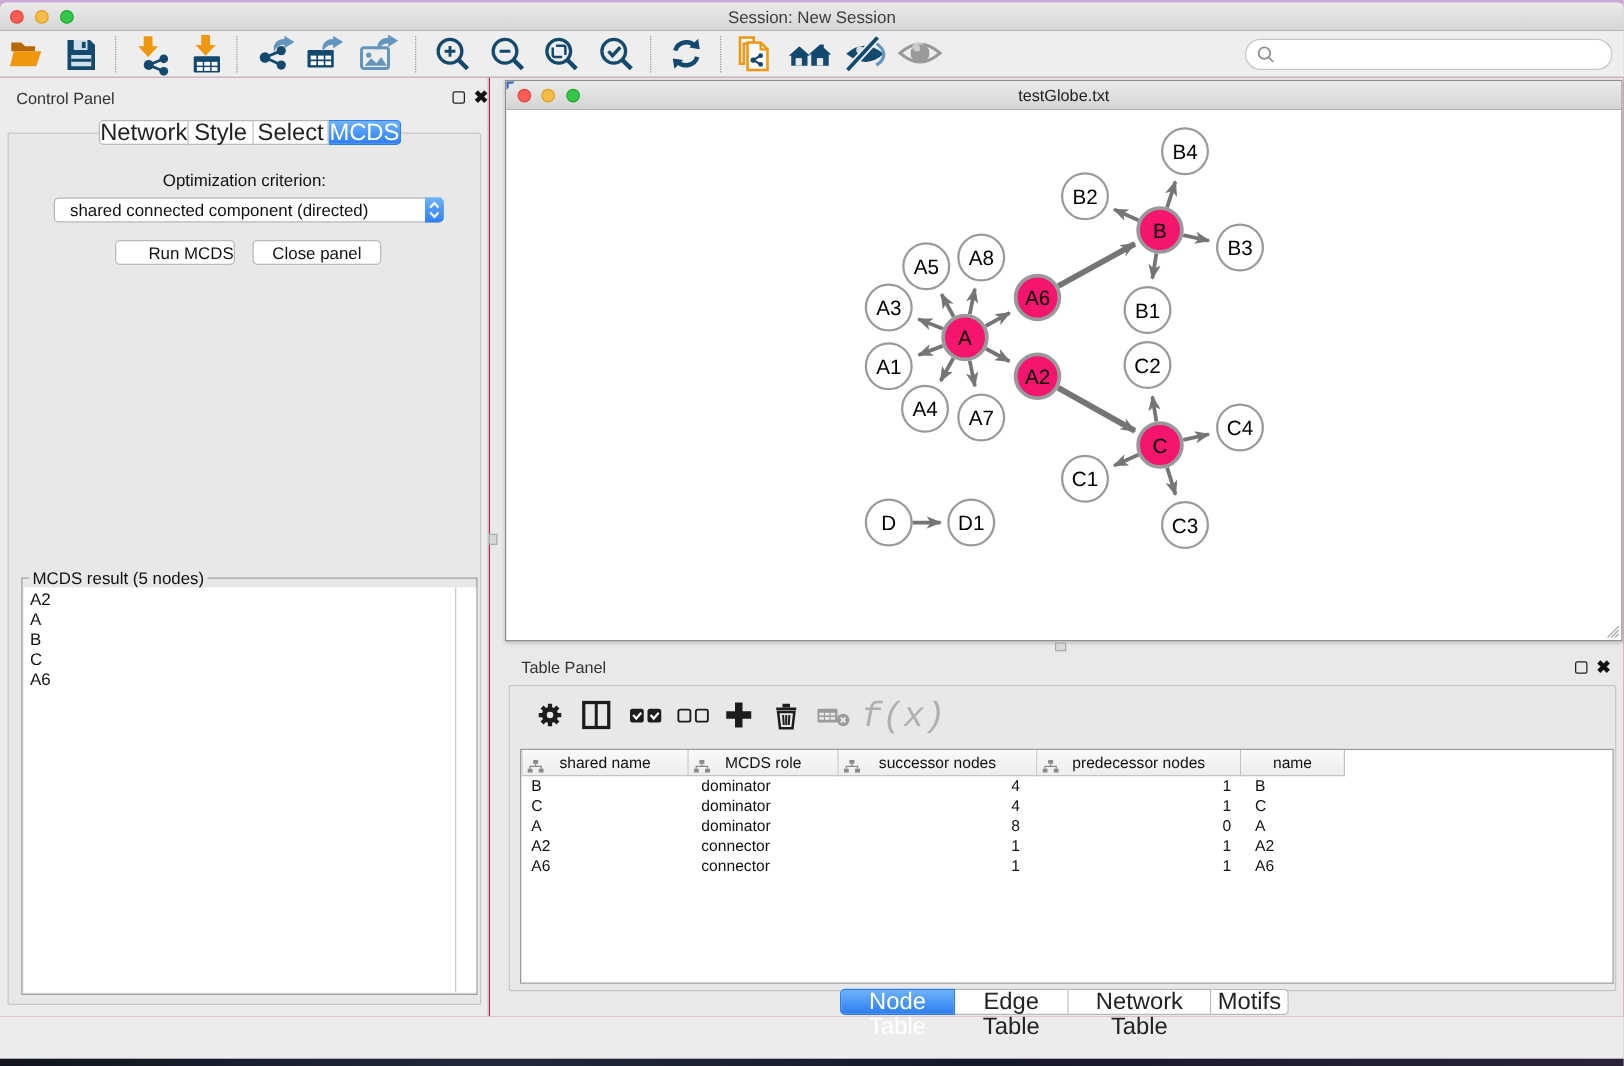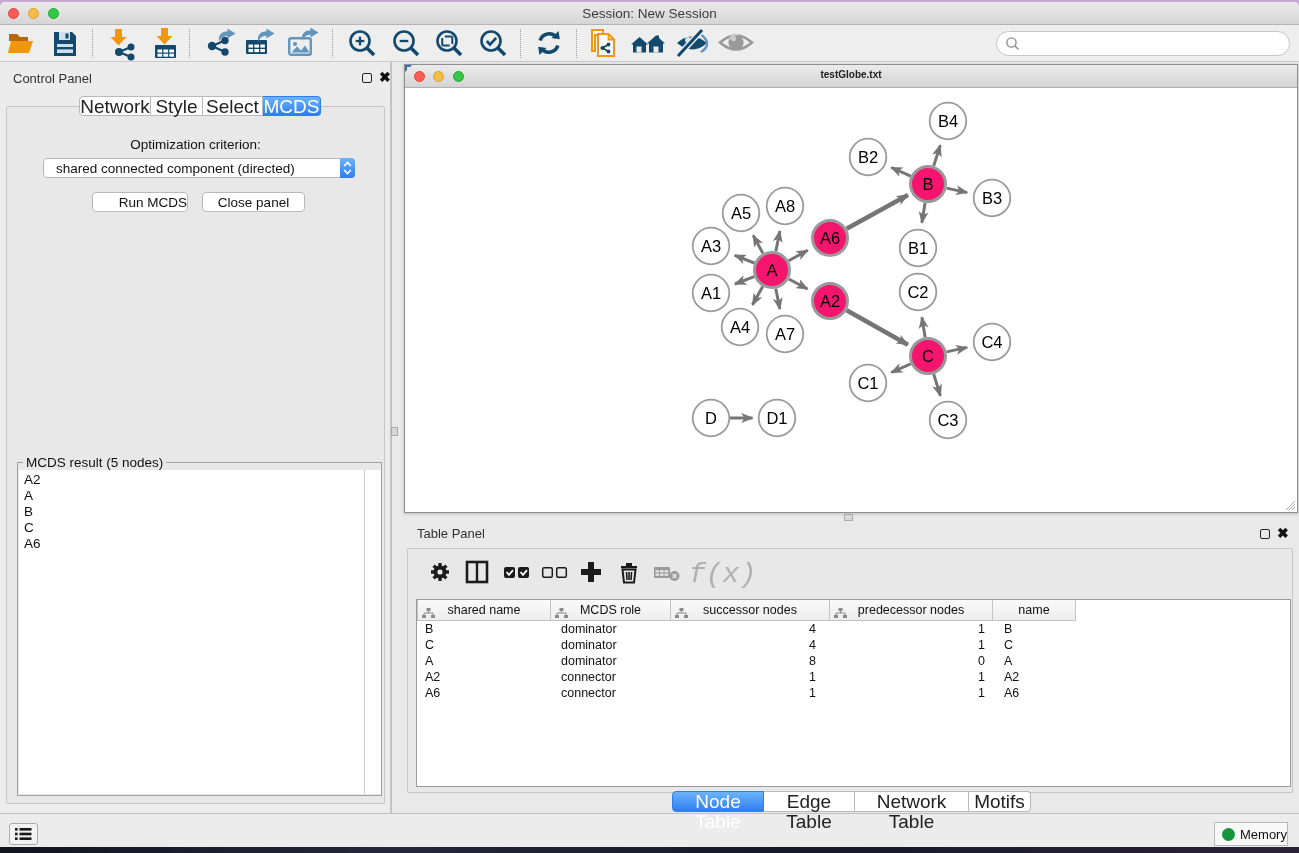--- a/index.html
+++ b/index.html
@@ -10,21 +10,21 @@
 #titlebar { position:absolute; left:0; top:0; width:100%; height:23px; background:linear-gradient(#ebebeb,#d5d5d5); border-radius:5px 5px 0 0; border-bottom:1px solid #b4b4b4; }
 .tl { position:absolute; top:6px; width:11px; height:11px; border-radius:50%; }
 #titlebar .t1 { left:8px; background:#fc5b57; border:0.5px solid #e2463f; }
 #titlebar .t2 { left:28px; background:#f5bd45; border:0.5px solid #dfa023; }
 #titlebar .t3 { left:48px; background:#36c64d; border:0.5px solid #1bab29; }
 #titlebar .title { position:absolute; top:4px; left:0; width:100%; text-align:center; font-size:13.5px; color:#3c3c3c; }
 #toolbar { position:absolute; left:0; top:23px; width:100%; height:37px; background:#eeeeee; border-bottom:1px solid #c9c9c9; }
 .sep { position:absolute; top:4px; height:29px; width:0; border-left:1px dotted #999; }
 .ticon { position:absolute; top:2px; }
 #searchbox { position:absolute; left:996px; top:6px; width:294px; height:25px; background:#fff; border:1px solid #c6c6c6; border-radius:13px; }
-#main { position:absolute; left:0; top:60px; width:100%; height:751px; background:#c4b5fd; }
+#main { position:absolute; left:0; top:60px; width:100%; height:751px; background:#be185d; }
 #cpanel { position:absolute; left:0; top:0; width:391px; height:751px; background:#ececec; border-right:1px solid #c4c4c4; }
 #cpanel .hdr { position:absolute; left:13px; top:9px; font-size:13px; color:#333; }
 .winbtns { position:absolute; top:10px; width:40px; height:14px; }
 .winbtns .fbtn { position:absolute; left:0; top:1px; }
 .winbtns .xbtn { position:absolute; left:17px; top:0; margin-left:0; }
 .fbtn { display:inline-block; width:10px; height:10px; border:1.5px solid #222; border-radius:2px; vertical-align:middle; }
 .xbtn { display:inline-block; margin-left:9px; font-size:14px; font-weight:bold; color:#111; vertical-align:middle; line-height:10px; }
 #cp-outer { position:absolute; left:6px; top:44px; width:379px; height:698px; background:#e8e8e8; border:1px solid #c6c6c6; border-radius:2px; }
 #cp-tabs { position:absolute; left:79px; top:34px; height:20px; display:flex; z-index:5; }
 .tabseg { height:20px; line-height:19px; font-size:19px; color:#222; background:#fff; border:1px solid #b9b9b9; border-left:none; padding:0 14px; text-align:center; }
@@ -209,21 +209,21 @@
     </div>
     <div id="mdi" style="position:absolute;left:392px;top:0;width:907px;height:751px;background:#e9e9e9;">
       <div id="gwin" style="position:absolute;left:12px;top:2px;width:894px;height:449px;background:#fff;border:1px solid #8f8f8f;box-shadow:0 1px 3px rgba(0,0,0,0.2);">
         <svg width="7" height="7" viewBox="0 0 7 7" style="position:absolute;left:0;top:0;z-index:3">
             <path d="M0,0 h7 l-2,2 h-3 v3 l-2,2 z" fill="#3a6cc0"></path>
           </svg>
         <div style="position:absolute;left:0;top:0;width:100%;height:23px;background:linear-gradient(#ebebeb,#d4d4d4);border-bottom:1px solid #b0b0b0;">
           <div class="tl" style="left:9px;top:6px;background:#fc5b57;border:0.5px solid #e2463f"></div>
           <div class="tl" style="left:28px;top:6px;background:#f5bd45;border:0.5px solid #dfa023"></div>
           <div class="tl" style="left:48px;top:6px;background:#36c64d;border:0.5px solid #1bab29"></div>
-          <div style="position:absolute;top:4px;width:100%;text-align:center;font-size:10px;color:#222;font-weight:bold;">testGlobe.txt</div>
+          <div style="position:absolute;top:4px;width:100%;text-align:center;font-size:13px;color:#222;font-weight:normal;">testGlobe.txt</div>
         </div>
         <div id="graph" style="position:absolute;left:0;top:24px;width:892px;height:424px;">
             <svg width="893" height="425" viewBox="0 0 893 425" style="position:absolute;left:0;top:0">
 <defs>
                 <marker id="arw" viewBox="0 0 10 8" refX="9" refY="4" markerWidth="12.5" markerHeight="10" markerUnits="userSpaceOnUse" orient="auto-start-reverse">
                   <path d="M0,0 L10,4 L0,8 L2.6,4 Z" fill="#757575"></path>
                 </marker>
               </defs>
 <line x1="349.2" y1="187.7" x2="329.9" y2="195.0" stroke="#757575" stroke-width="3.0" marker-end="url(#arw)"></line>
 <line x1="383.8" y1="190.0" x2="402.5" y2="200.0" stroke="#757575" stroke-width="3.0" marker-end="url(#arw)"></line>
@@ -427,32 +427,14 @@
         </div>
         <div id="tp-tabs" style="position:absolute;left:268px;top:269px;height:21px;display:flex;z-index:5;">
           <div class="tabseg sel first" style="height:21px;line-height:20px;width:92px;padding:0">Node Table</div>
           <div class="tabseg" style="height:21px;line-height:20px;width:91px;padding:0">Edge Table</div>
           <div class="tabseg" style="height:21px;line-height:20px;width:114px;padding:0">Network Table</div>
           <div class="tabseg last" style="height:21px;line-height:20px;width:62px;padding:0">Motifs</div>
         </div>
       </div>
     </div>
   </div>
-  <div id="statusbar" style="position:absolute;left:0;top:811px;width:100%;height:34px;background:#ececec;border-top:1px solid #c0c0c0;">
-    <div style="position:absolute;left:9px;top:9px;width:29px;height:22px;background:#f2f2f2;border:1px solid #ababab;border-radius:3px;">
-      <svg width="17" height="14" viewBox="0 0 17 14" style="position:absolute;left:5px;top:3px">
-          <g fill="#1a1a1a">
-            <rect x="0" y="1" width="2.6" height="2.6"></rect>
-            <rect x="4.5" y="1" width="12" height="2.6"></rect>
-            <rect x="0" y="5.7" width="2.6" height="2.6"></rect>
-            <rect x="4.5" y="5.7" width="12" height="2.6"></rect>
-            <rect x="0" y="10.4" width="2.6" height="2.6"></rect>
-            <rect x="4.5" y="10.4" width="12" height="2.6"></rect>
-          </g>
-        </svg>
-    </div>
-    <div style="position:absolute;left:1214px;top:8px;width:74px;height:24px;background:#f8f8f8;border:1px solid #b9b9b9;">
-      <span style="position:absolute;left:7px;top:5px;width:13px;height:13px;border-radius:50%;background:#15953c;"></span>
-      <span style="position:absolute;left:25px;top:4px;font-size:13px;color:#111">Memory</span>
-    </div>
-  </div>
 </div>
 <div id="deskbottom" style="position:absolute;left:0;top:847px;width:1299px;height:6px;background:linear-gradient(90deg,#11141f,#23283a 30%,#151827 60%,#2a2336 100%);"></div>
 
 </body></html>

